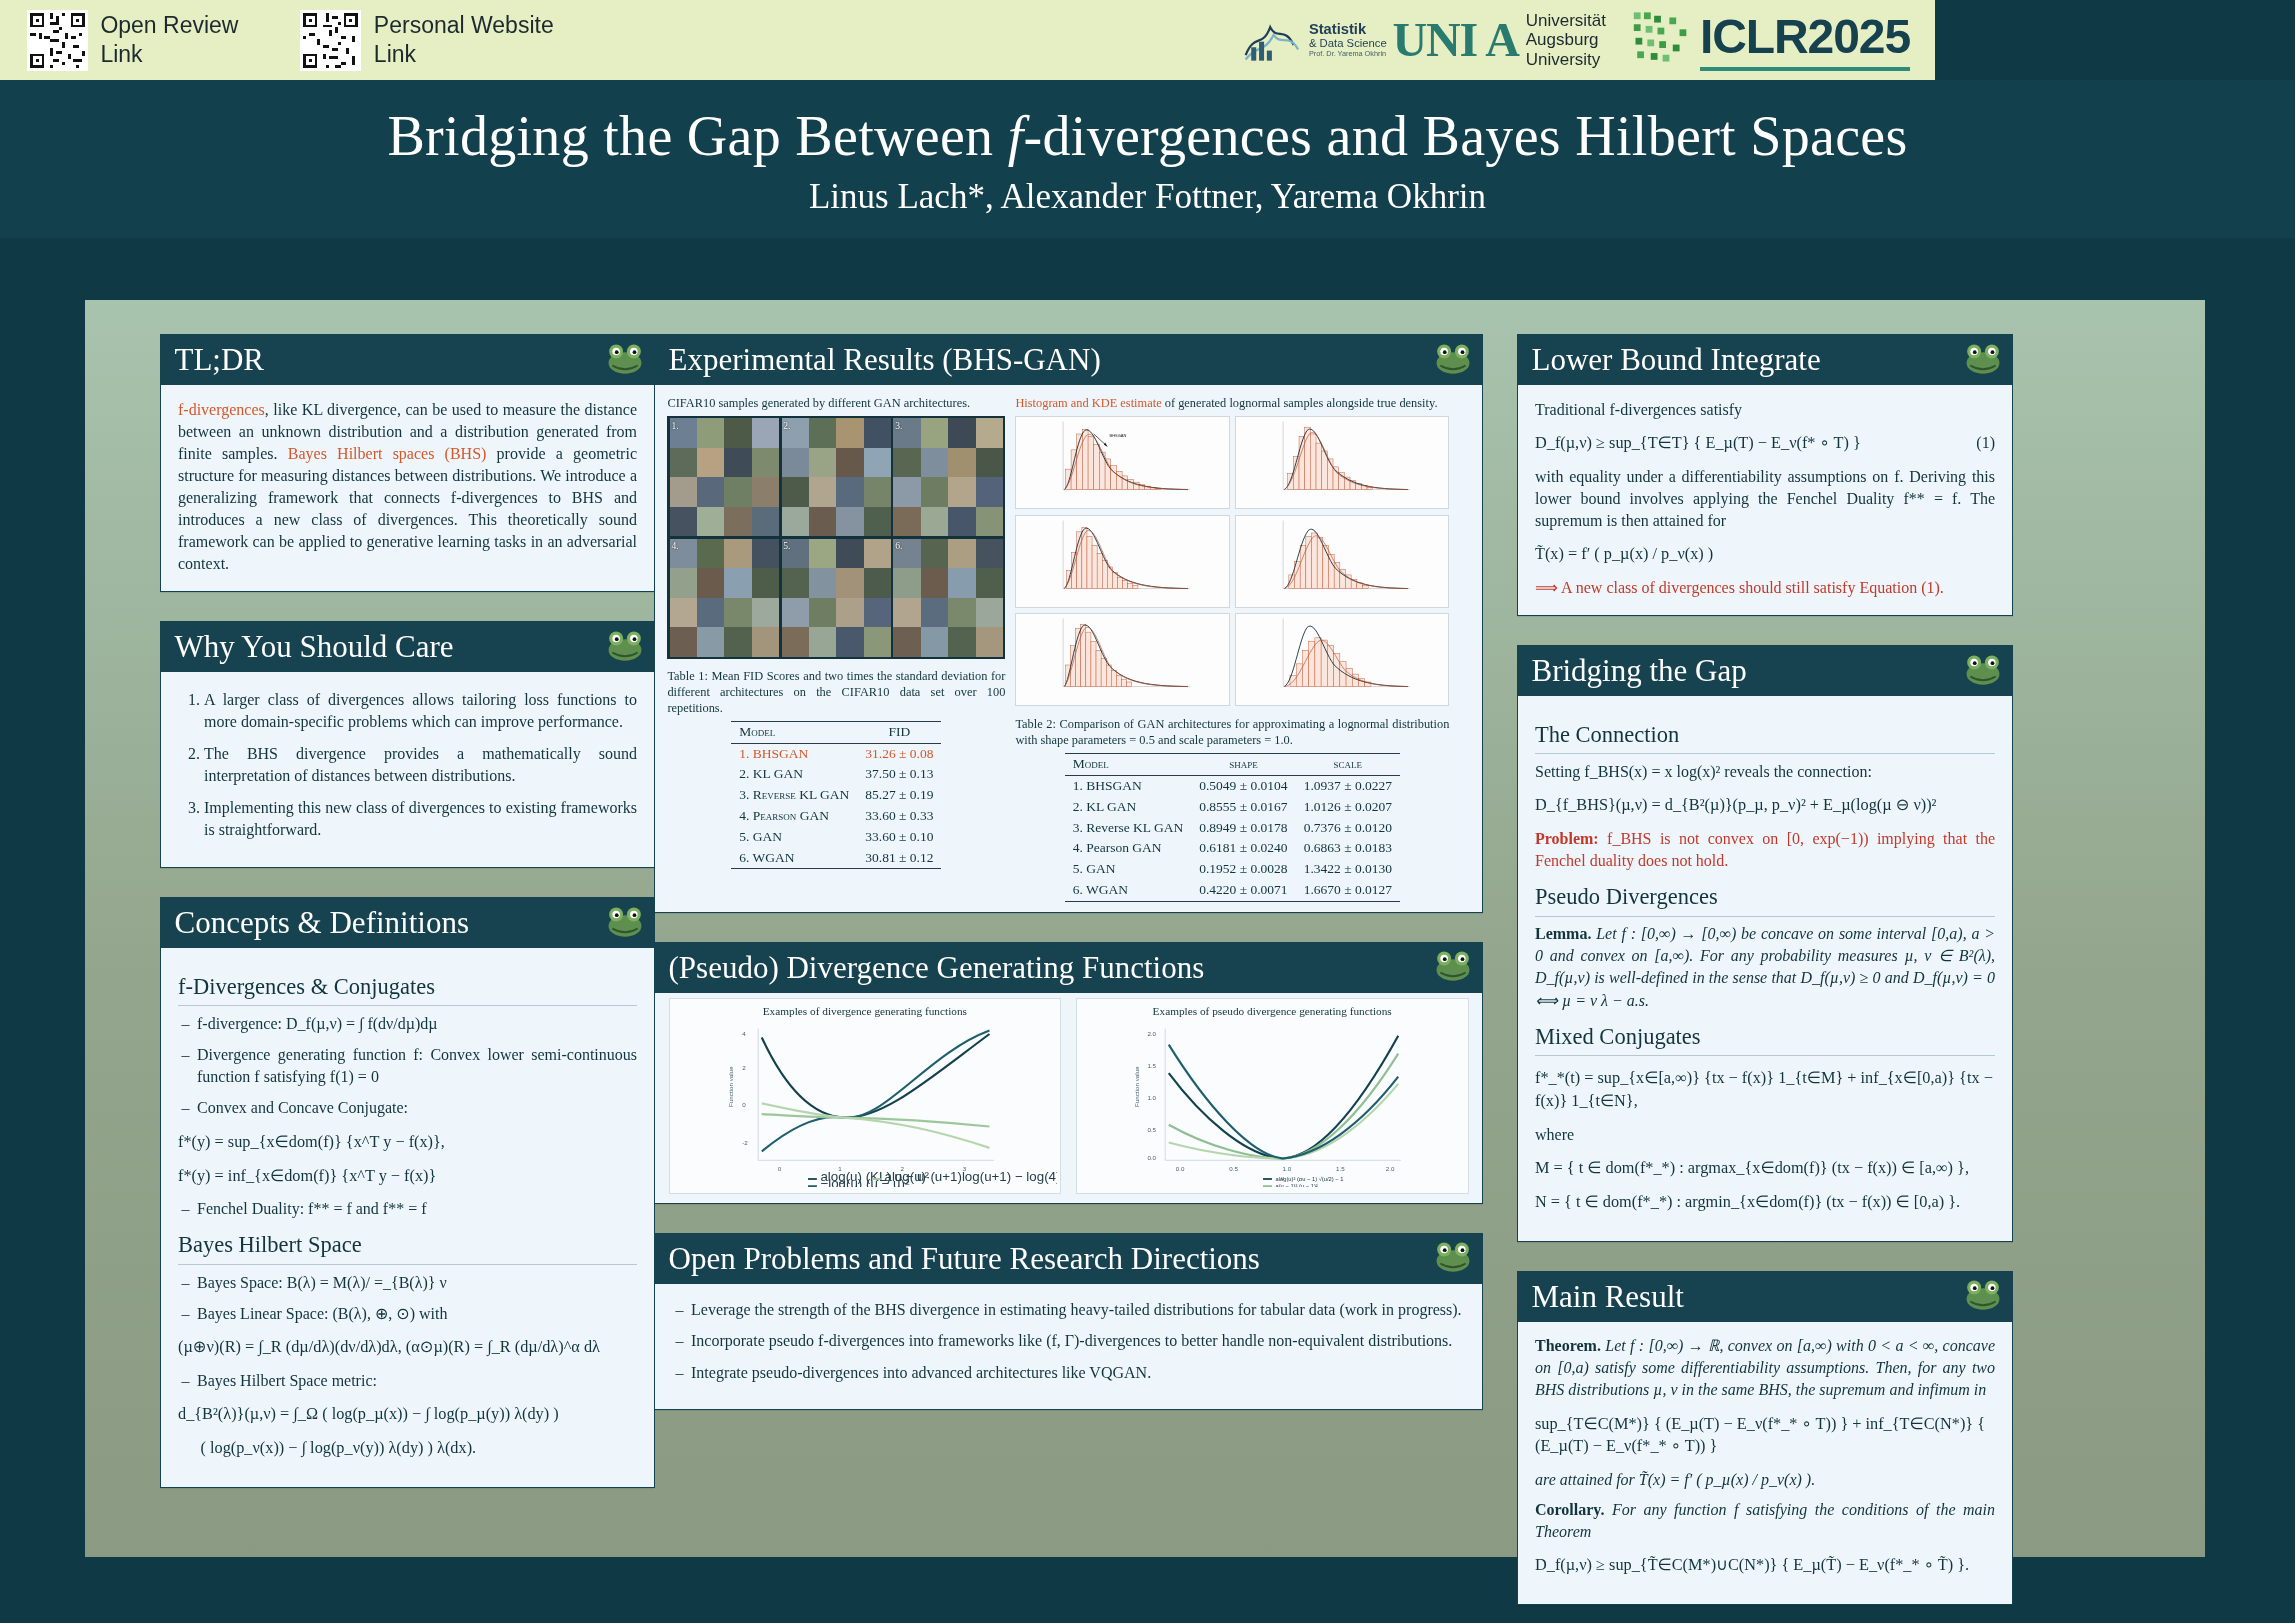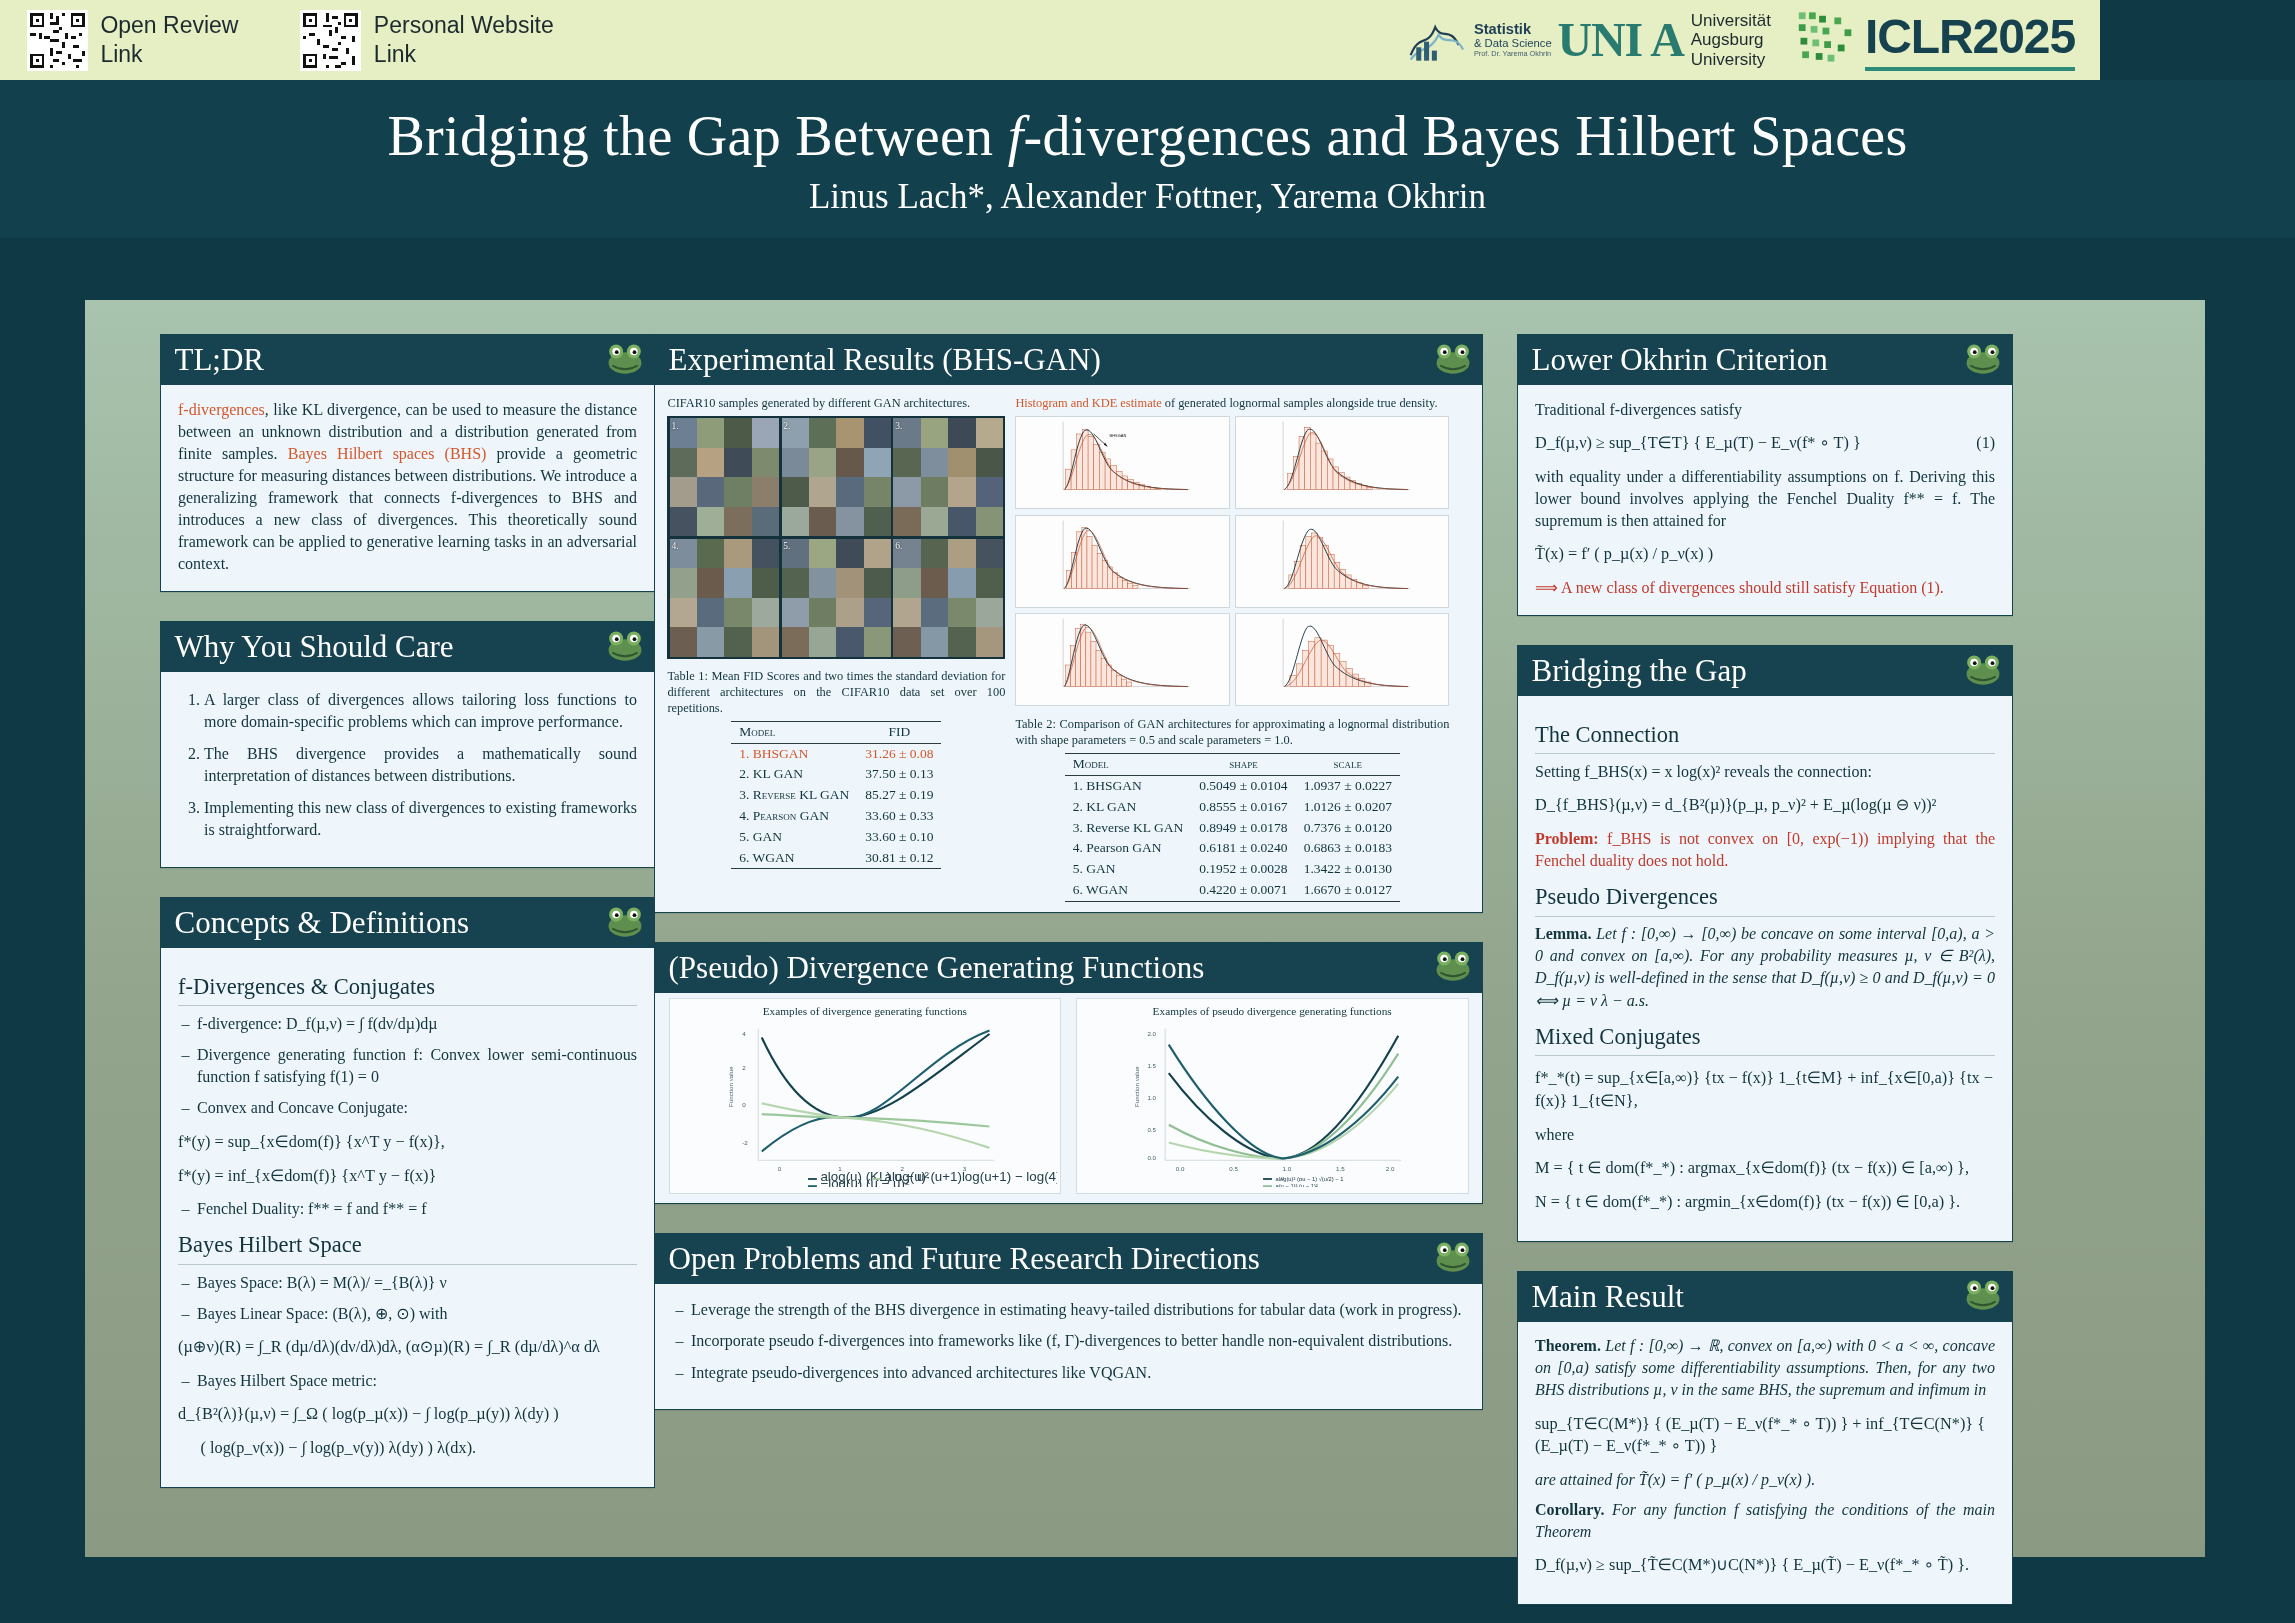--- a/index.html
+++ b/index.html
@@ -7,21 +7,21 @@
     width:2295px;height:1624px;
     background:#0e3944;
     font-family:"Liberation Serif", serif;
     color:#11343d;
     overflow:hidden;
   }
   .poster{position:relative;width:2295px;height:1624px;background:linear-gradient(180deg,#0f3a45 0%,#0f3a45 100%);}
 
   
   .topbar{
-    position:absolute;left:0;top:0;width:2100px;height:80px;
+    position:absolute;left:0;top:0;width:1935px;height:80px;
     background:#e6eec4;
     display:flex;align-items:center;
   }
   .qrblock{display:flex;align-items:center;margin-left:27px;}
   .qr{width:61px;height:61px;background:#fff;position:relative;}
   .qr svg{display:block;}
   .qrtext{margin-left:12.4px;font-family:"Liberation Sans",sans-serif;font-size:23px;line-height:1.25;color:#1c2a2e;}
   .qrtext .l2{display:block;}
   .logos{margin-left:auto;display:flex;align-items:center;margin-right:25px;}
   .logo-statistik{display:flex;align-items:center;font-family:"Liberation Sans",sans-serif;}
@@ -861,21 +861,21 @@
             <li>Integrate pseudo-divergences into advanced architectures like VQGAN.</li>
           </ul>
         </div>
       </div>
     </div>
 
     <div class="col colR">
 
       <div class="card">
         <div class="card-head">
-          <h2>Lower Okhrin Criterion</h2>
+          <h2>Lower Bound Integrate</h2>
           <svg class="frog" viewBox="0 0 60 54">
             <ellipse cx="30" cy="34" rx="26" ry="17" fill="#5e8f4e"></ellipse>
             <circle cx="16" cy="16" r="11" fill="#7ab05f"></circle>
               <circle cx="44" cy="16" r="11" fill="#7ab05f"></circle>
             <circle cx="16" cy="16" r="6" fill="#fff"></circle>
               <circle cx="44" cy="16" r="6" fill="#fff"></circle>
             <circle cx="17" cy="17" r="3" fill="#111"></circle>
               <circle cx="45" cy="17" r="3" fill="#111"></circle>
             <path d="M10 38 Q30 50 50 38" stroke="#2f5430" stroke-width="3" fill="none"></path>
           </svg>

